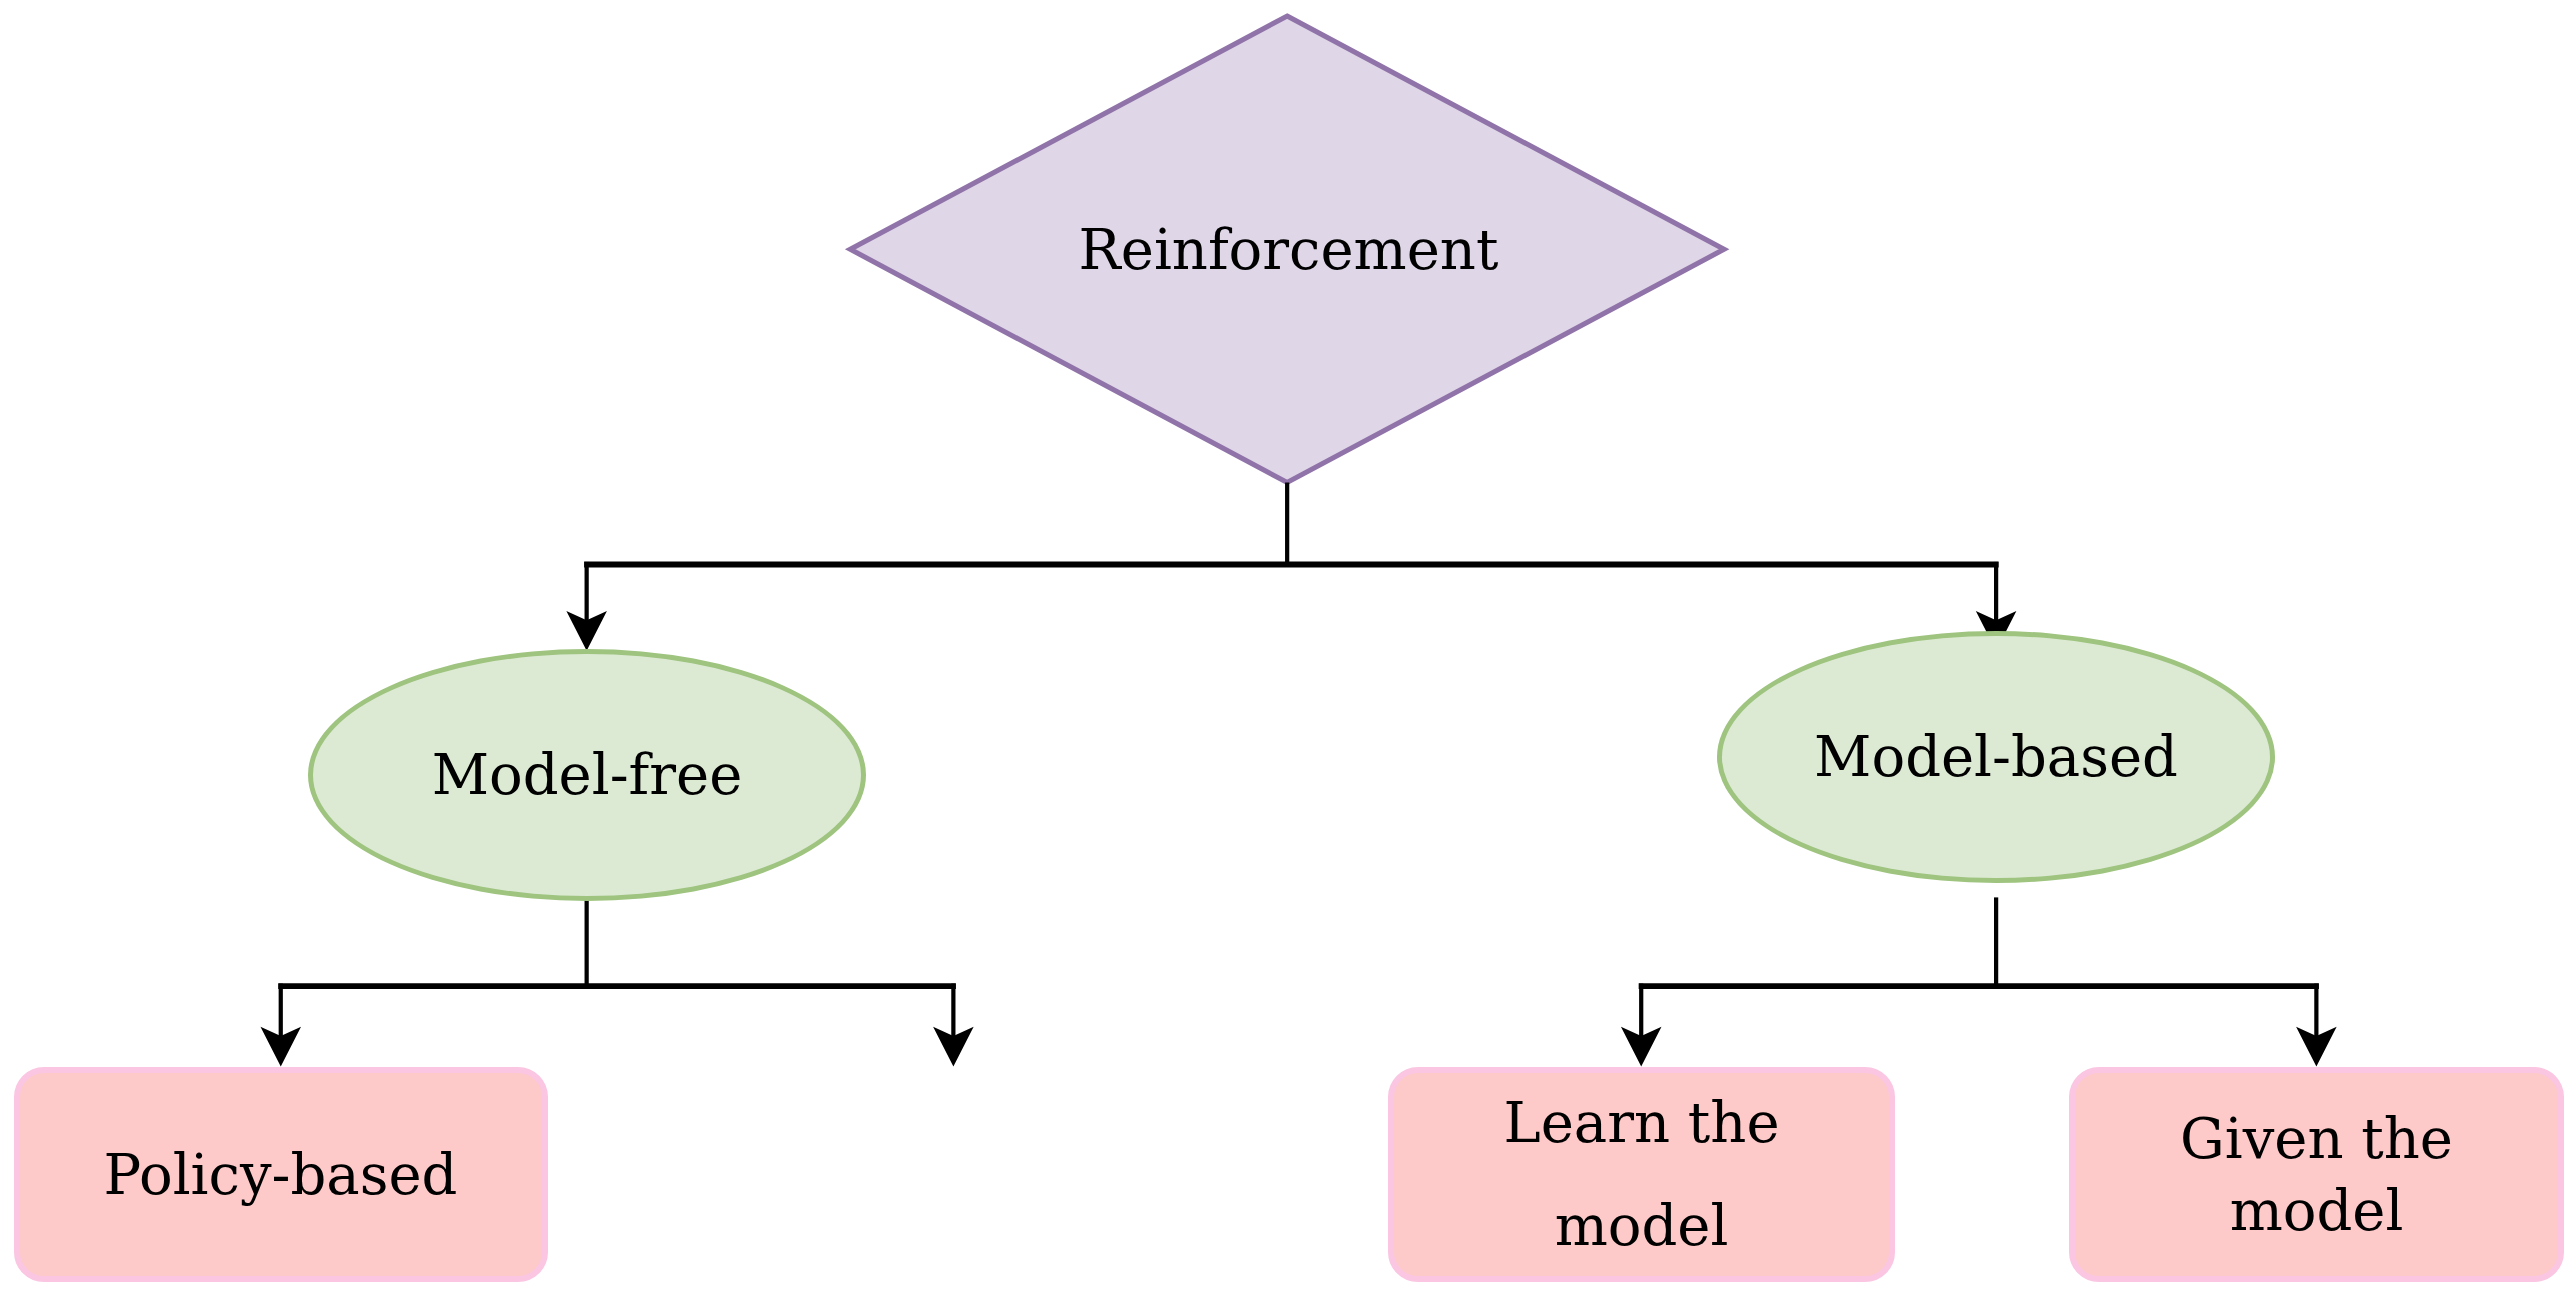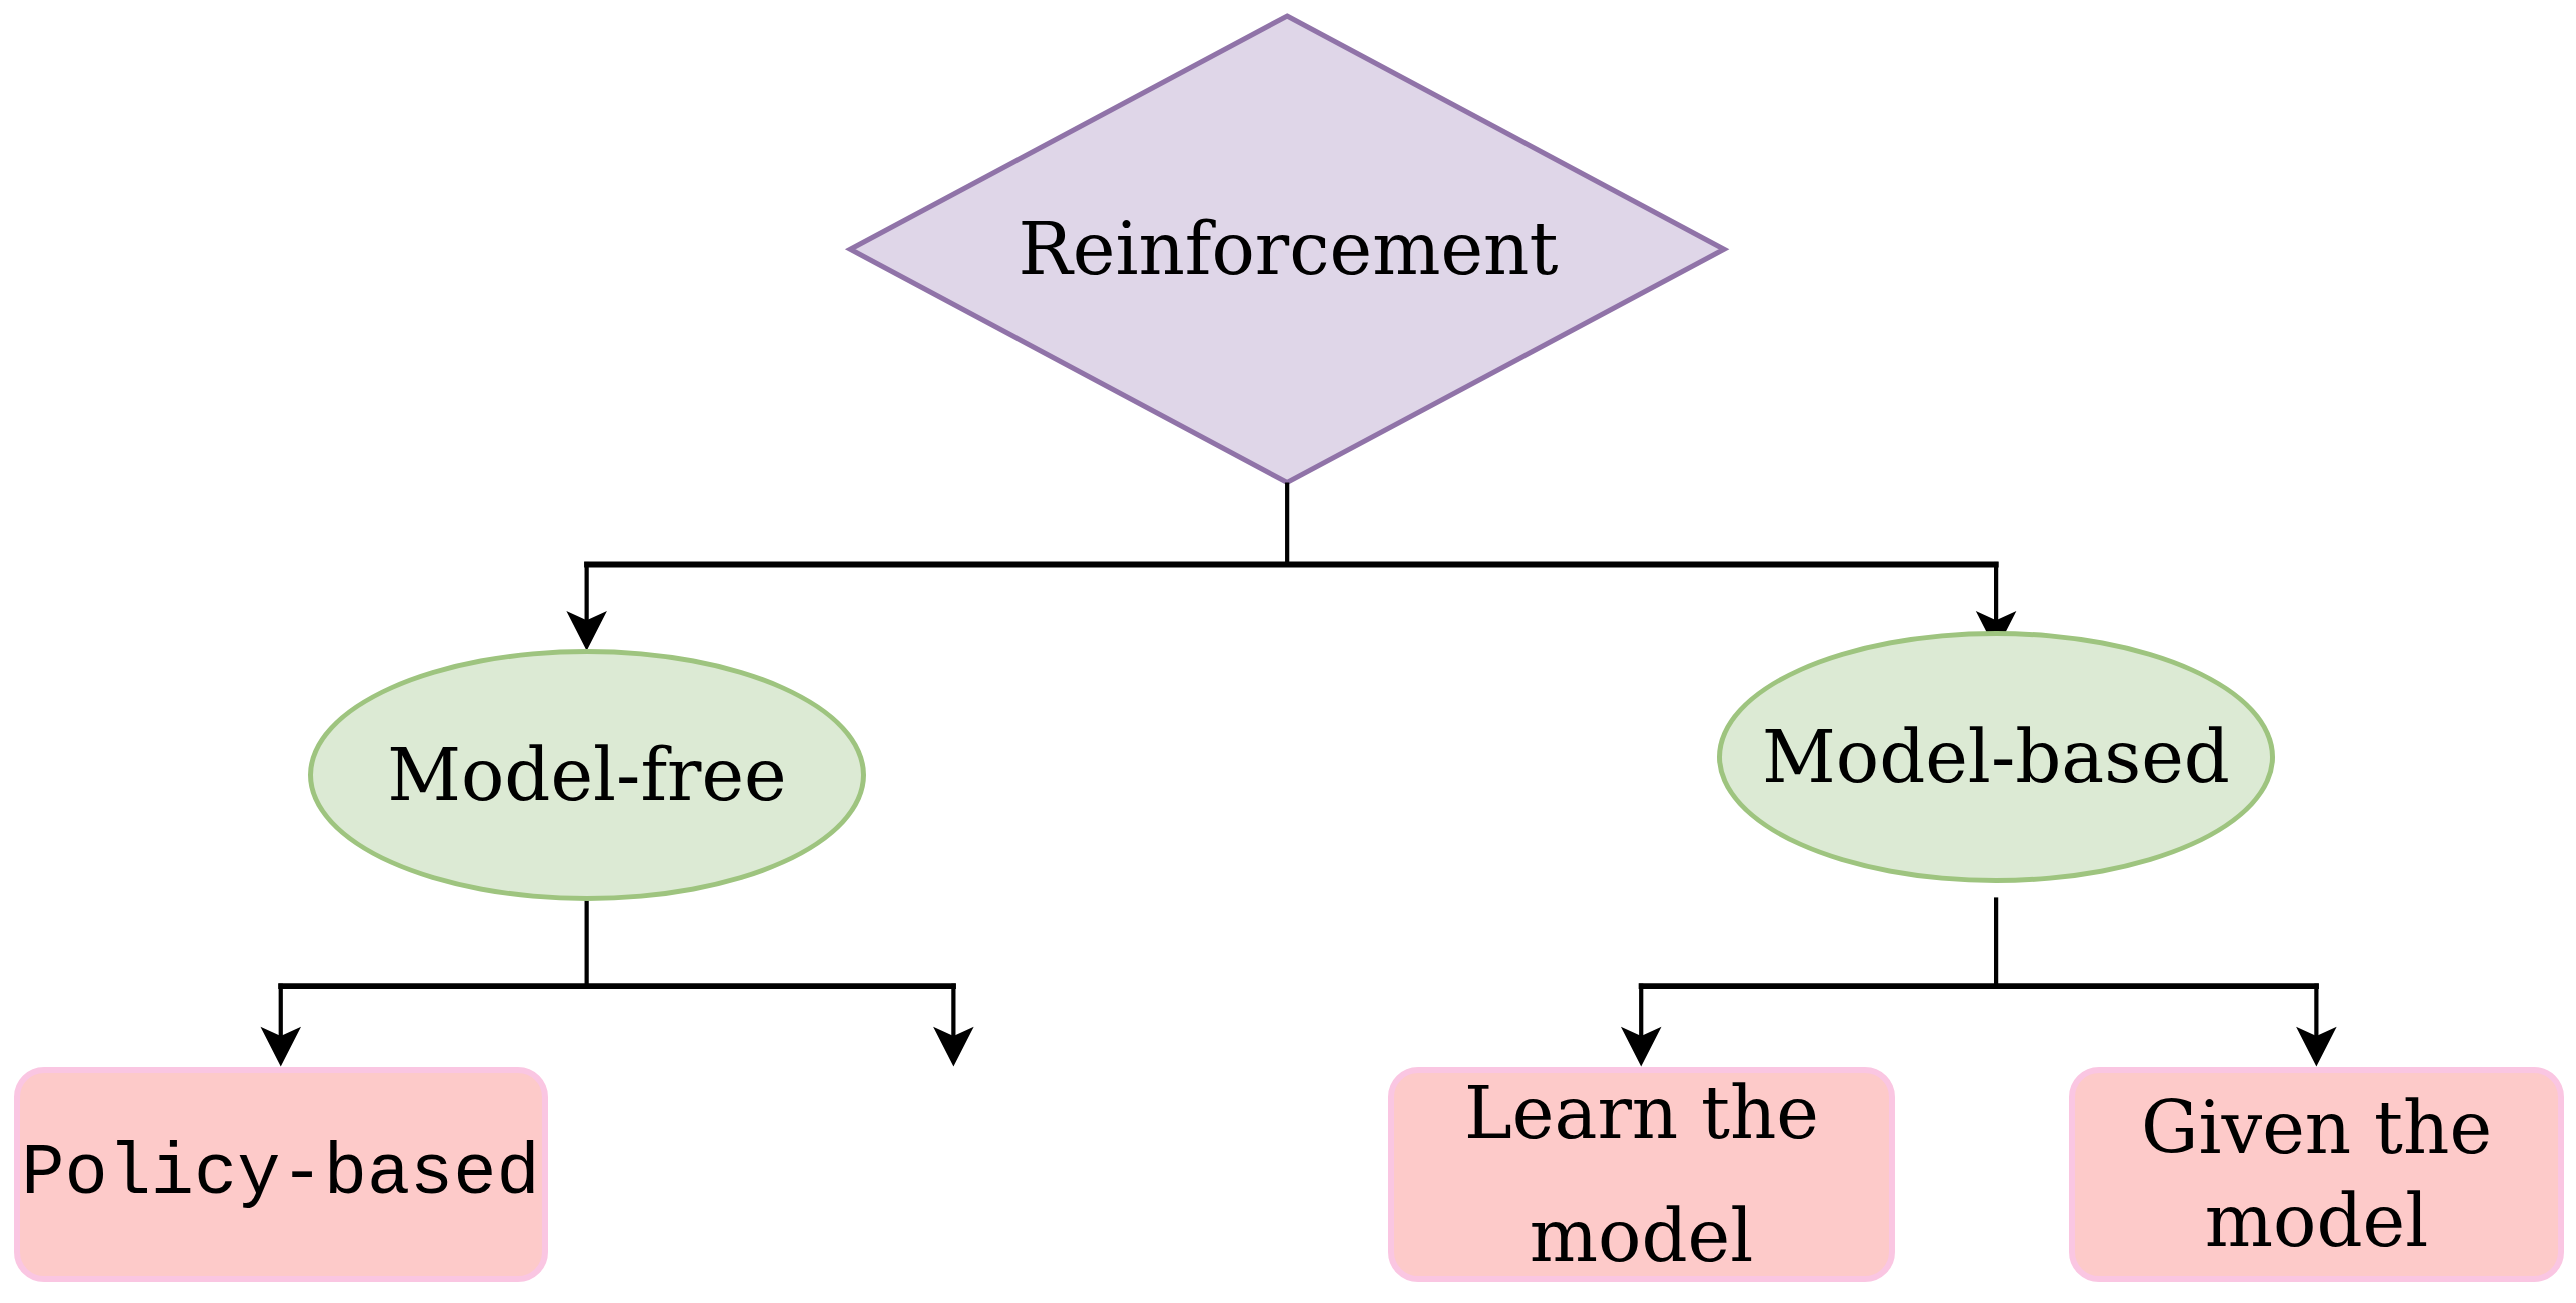--- a/index.html
+++ b/index.html
@@ -39,21 +39,21 @@
     stroke-width: 6;
   }
   .node {
     position: absolute;
     box-sizing: border-box;
     display: flex;
     flex-direction: column;
     align-items: center;
     justify-content: center;
     text-align: center;
-    font-size: 72px;
+    font-size: 56px;
     line-height: 1.28;
   }
   .ellipse-node {
     border-radius: 50%;
     background: var(--ellipse-fill, #DCEAD4);
     border: 5px solid var(--ellipse-stroke, #9EC47F);
     justify-content: center;
   }
   .box-node {
     border-radius: 30px;
@@ -61,21 +61,21 @@
     border: 6px solid var(--box-stroke, #FAC6E2);
   }
   .diamond-label {
     background: transparent;
     border: none;
   }
   
   .pos-root-label   { left: 908px; top: 127px;  width: 761px; height: 245px; }
   .pos-model-free   { left: 308px;  top: 649px;  width: 558px; height: 252px; }
   .pos-model-based  { left: 1717px; top: 631px;  width: 558px; height: 252px; }
-  .pos-policy-based { left: 13.5px;   top: 1067px; width: 534px; height: 215px; font-family: Liberation Mono, monospace; }
+  .pos-policy-based { left: 13.5px;   top: 1067px; width: 534px; height: 215px; }
   .pos-value-based  { left: 686px;  top: 1067px; width: 534px; height: 215px; }
   .pos-learn-model  { left: 1388px; top: 1067px; width: 507px; height: 215px; gap: 31px; }
   .pos-given-model  { left: 2069px; top: 1067px; width: 495px; height: 215px; }
 </style>
 </head>
 <body>
 
 <div class="canvas">
 
   <svg class="edges-svg" viewBox="0 0 3048 1542" aria-hidden="true">

